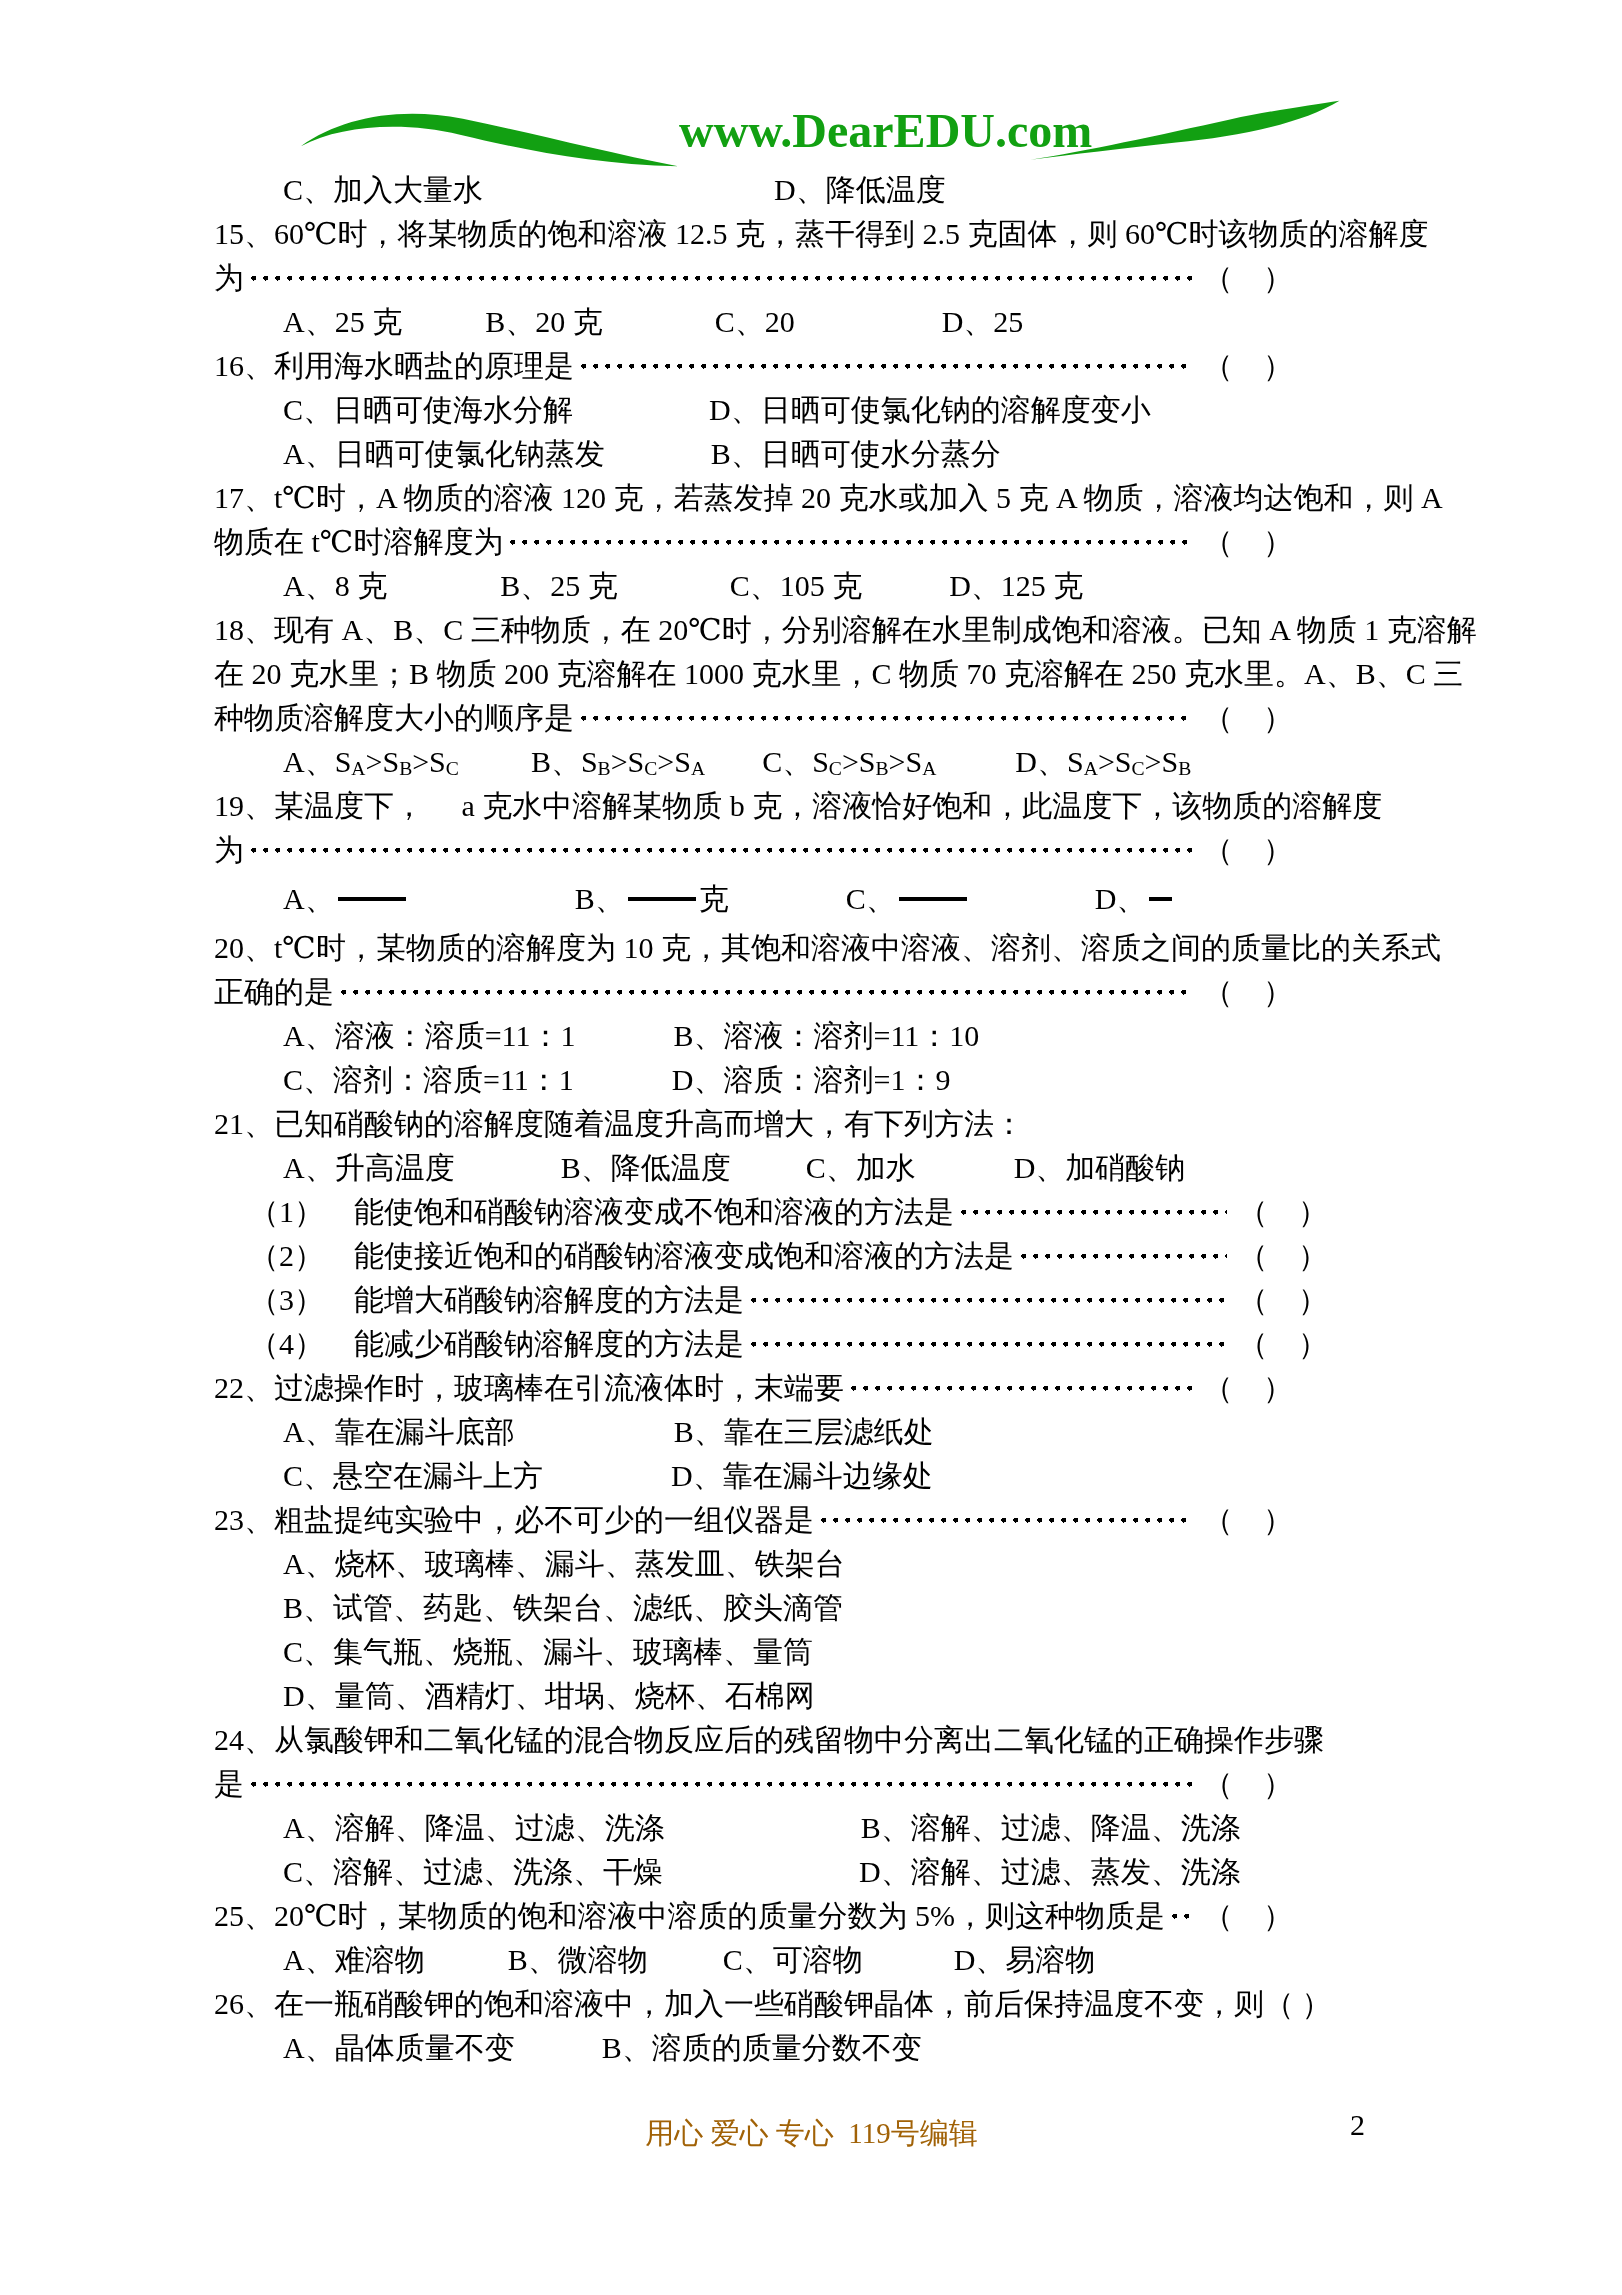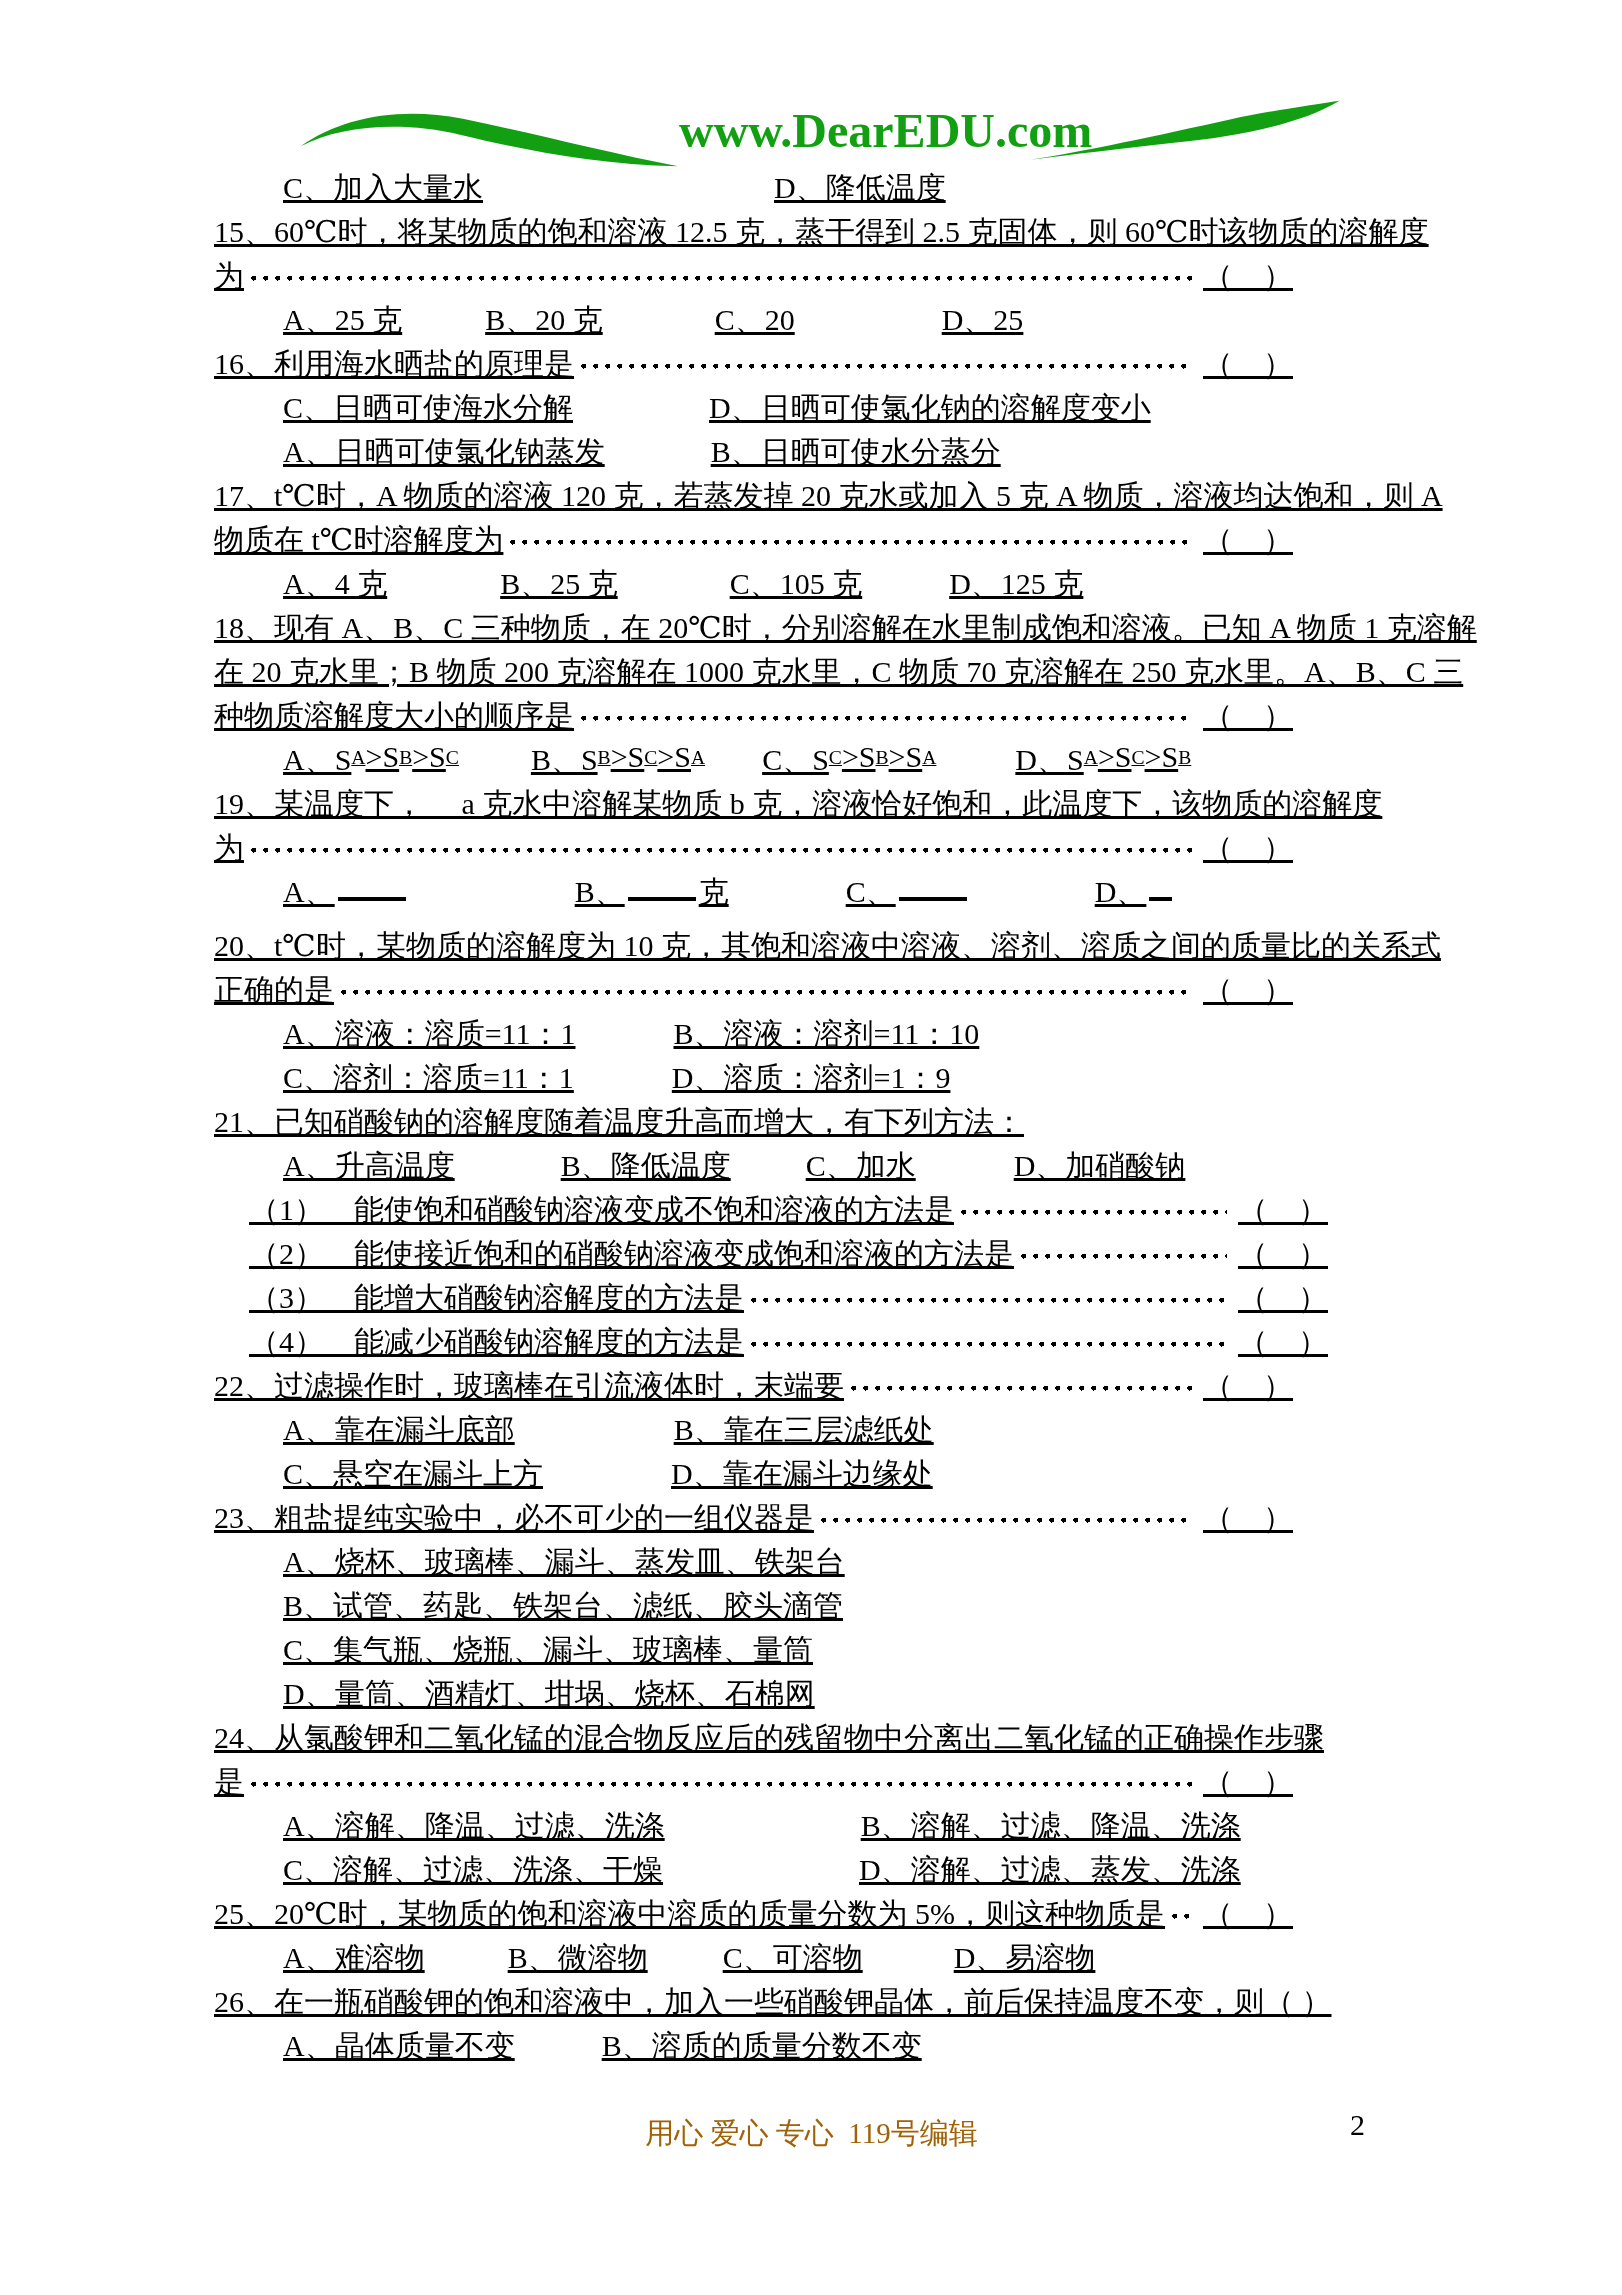--- a/index.html
+++ b/index.html
@@ -34,25 +34,24 @@
   }
   
   .doc {
     position: absolute;
     top: 168px;
     left: 0;
     width: 1623px;
   }
   .line {
     display: flex;
-    align-items: flex-start;
+    align-items: center;
     height: 44px;
     font-size: 30px;
     white-space: pre;
-    text-decoration: underline;
   }
   .line.bars { height: 54px; }
   .indent-0 { margin-left: 214px; }
   .indent-1 { margin-left: 283px; }
   .indent-2 { margin-left: 249px; }
   .indent-0.has-leader { width: 1079px; }
   .indent-2.has-leader { width: 1079px; }
   .txt { white-space: pre; }
   .sub {
     font-size: 19.6px;
@@ -116,21 +115,21 @@
   <div class="doc">
       <div class="line indent-1"><span class="txt">C、加入大量水</span><span class="gap" style="width: 291px;"></span><span class="txt">D、降低温度</span></div>
       <div class="line indent-0"><span class="txt">15、60℃时，将某物质的饱和溶液 12.5 克，蒸干得到 2.5 克固体，则 60℃时该物质的溶解度</span></div>
       <div class="line indent-0 has-leader"><span class="txt">为</span><span class="dots"></span><span class="txt">（　）</span></div>
       <div class="line indent-1"><span class="txt">A、25 克</span><span class="gap" style="width: 83px;"></span><span class="txt">B、20 克</span><span class="gap" style="width: 112px;"></span><span class="txt">C、20</span><span class="gap" style="width: 147px;"></span><span class="txt">D、25</span></div>
       <div class="line indent-0 has-leader"><span class="txt">16、利用海水晒盐的原理是</span><span class="dots"></span><span class="txt">（　）</span></div>
       <div class="line indent-1"><span class="txt">C、日晒可使海水分解</span><span class="gap" style="width: 136px;"></span><span class="txt">D、日晒可使氯化钠的溶解度变小</span></div>
       <div class="line indent-1"><span class="txt">A、日晒可使氯化钠蒸发</span><span class="gap" style="width: 106px;"></span><span class="txt">B、日晒可使水分蒸分</span></div>
       <div class="line indent-0"><span class="txt">17、t℃时，A 物质的溶液 120 克，若蒸发掉 20 克水或加入 5 克 A 物质，溶液均达饱和，则 A</span></div>
       <div class="line indent-0 has-leader"><span class="txt">物质在 t℃时溶解度为</span><span class="dots"></span><span class="txt">（　）</span></div>
-      <div class="line indent-1"><span class="txt">A、4 克</span><span class="gap" style="width: 113px;"></span><span class="txt">B、25 克</span><span class="gap" style="width: 112px;"></span><span class="txt">C、105 克</span><span class="gap" style="width: 87px;"></span><span class="txt">D、125 克</span></div>
+      <div class="line indent-1"><span class="txt">A、8 克</span><span class="gap" style="width: 113px;"></span><span class="txt">B、25 克</span><span class="gap" style="width: 112px;"></span><span class="txt">C、105 克</span><span class="gap" style="width: 87px;"></span><span class="txt">D、125 克</span></div>
       <div class="line indent-0"><span class="txt">18、现有 A、B、C 三种物质，在 20℃时，分别溶解在水里制成饱和溶液。已知 A 物质 1 克溶解</span></div>
       <div class="line indent-0"><span class="txt">在 20 克水里；B 物质 200 克溶解在 1000 克水里，C 物质 70 克溶解在 250 克水里。A、B、C 三</span></div>
       <div class="line indent-0 has-leader"><span class="txt">种物质溶解度大小的顺序是</span><span class="dots"></span><span class="txt">（　）</span></div>
       <div class="line indent-1"><span class="txt">A、S</span><span class="sub">A</span><span class="txt">&gt;S</span><span class="sub">B</span><span class="txt">&gt;S</span><span class="sub">C</span><span class="gap" style="width: 72px;"></span><span class="txt">B、S</span><span class="sub">B</span><span class="txt">&gt;S</span><span class="sub">C</span><span class="txt">&gt;S</span><span class="sub">A</span><span class="gap" style="width: 57px;"></span><span class="txt">C、S</span><span class="sub">C</span><span class="txt">&gt;S</span><span class="sub">B</span><span class="txt">&gt;S</span><span class="sub">A</span><span class="gap" style="width: 79px;"></span><span class="txt">D、S</span><span class="sub">A</span><span class="txt">&gt;S</span><span class="sub">C</span><span class="txt">&gt;S</span><span class="sub">B</span></div>
       <div class="line indent-0"><span class="txt">19、某温度下，　 a 克水中溶解某物质 b 克，溶液恰好饱和，此温度下，该物质的溶解度</span></div>
       <div class="line indent-0 has-leader"><span class="txt">为</span><span class="dots"></span><span class="txt">（　）</span></div>
       <div class="line indent-1 bars"><span class="txt">A、</span><span class="bar" style="width: 68px;"></span><span class="gap" style="width: 166px;"></span><span class="txt">B、</span><span class="bar" style="width: 68px;"></span><span class="txt">克</span><span class="gap" style="width: 117px;"></span><span class="txt">C、</span><span class="bar" style="width: 68px;"></span><span class="gap" style="width: 125px;"></span><span class="txt">D、</span><span class="bar" style="width: 22.6px;"></span></div>
       <div class="line indent-0"><span class="txt">20、t℃时，某物质的溶解度为 10 克，其饱和溶液中溶液、溶剂、溶质之间的质量比的关系式</span></div>
       <div class="line indent-0 has-leader"><span class="txt">正确的是</span><span class="dots"></span><span class="txt">（　）</span></div>
       <div class="line indent-1"><span class="txt">A、溶液：溶质=11：1</span><span class="gap" style="width: 98px;"></span><span class="txt">B、溶液：溶剂=11：10</span></div>

